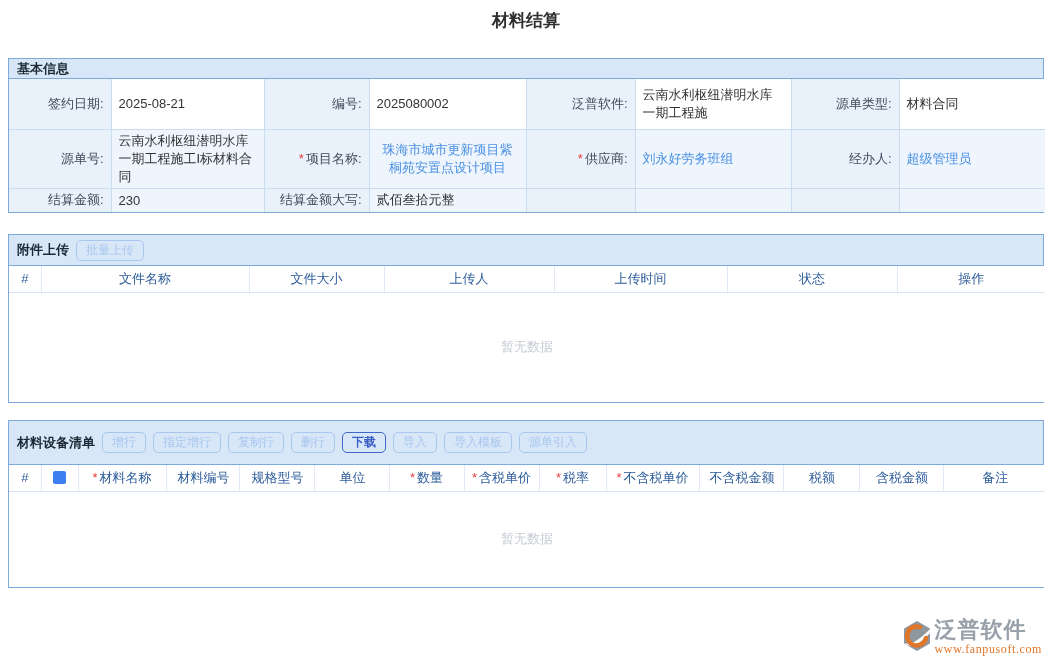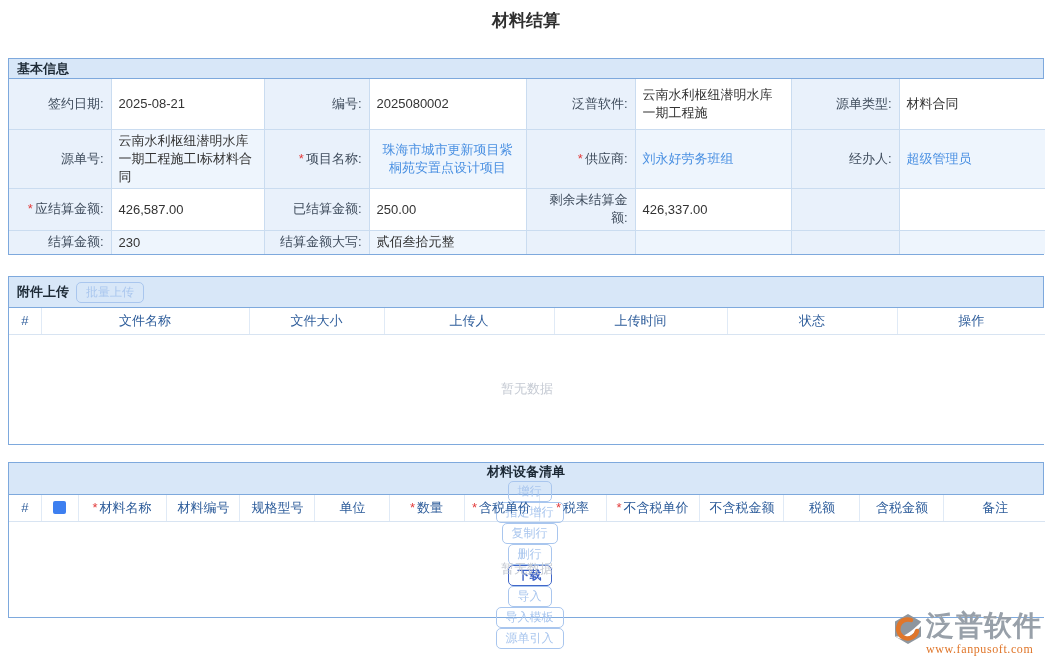--- a/index.html
+++ b/index.html
@@ -19,21 +19,21 @@
   }
   .panel-basic { margin-bottom:21px; }
   .panel-attach { margin-bottom:17px; }
   .panel-header {
     background:#d8e7f8; border-bottom:1px solid #7ea9dd;
     padding:0 8px; font-size:13px; font-weight:bold; color:#1d2a36;
     display:flex; align-items:center;
   }
   .ph-basic { height:20px; }
   .ph-attach { height:31px; }
-  .ph-material { height:32px;flex-direction:column; }
+  .ph-material { height:44px; }
 
   
   .info-table { width:100%; border-collapse:collapse; table-layout:fixed; font-size:13px;padding-left:24px; }
   .info-table td { border:1px solid #cadcf0; padding:2px 7px; overflow:hidden; }
   .info-table tr td:first-child { border-left:none; }
   .info-table tr td:last-child { border-right:none; }
   .info-table tr:first-child td { border-top:none; }
   .info-table tr:last-child td { border-bottom:none; }
   .lbl { background:#e9f1fb; text-align:right; color:#3f4c5c; }
   .val { background:#ffffff; color:#333; }
@@ -68,21 +68,21 @@
   .tbtn.enabled { border-color:#4167c9; color:#3a5fc4; font-weight:bold; }
 
   .checkbox {
     width:13px; height:13px; background:#3d7ff0; border-radius:2px; margin:0 auto;
   }
 
   
   .logo { position:absolute; right:10px; bottom:6px; display:flex; align-items:flex-start; }
   .logo-icon { margin-top:2px; }
   .logo-texts { display:flex; flex-direction:column; align-items:flex-start; margin-left:2px; }
-  .logo-name { font-size:28px; font-weight:bold; color:#98a0a9; letter-spacing:1px; line-height:1.1; }
+  .logo-name { font-size:22px; font-weight:bold; color:#98a0a9; letter-spacing:1px; line-height:1.1; }
   .logo-url { font-size:12px; color:#e0762a; letter-spacing:0.6px; margin-top:0px; font-family:"Liberation Serif","DejaVu Serif",serif; }
 </style>
 </head>
 <body>
 
 <h1 class="page-title">材料结算</h1>
 
 <div class="panel panel-basic">
   <div class="panel-header ph-basic">
     <span>基本信息</span>
@@ -111,30 +111,20 @@
     </tr>
     <tr class="r2 alt">
       <td class="lbl"><span>源单号:</span></td>
       <td class="val"><span>云南水利枢纽潜明水库一期工程施工I标材料合同</span></td>
       <td class="lbl"><span class="req">*</span><span>项目名称:</span></td>
       <td class="val center"><span class="link">珠海市城市更新项目紫桐苑安置点设计项目</span></td>
       <td class="lbl"><span class="req">*</span><span>供应商:</span></td>
       <td class="val"><span class="link">刘永好劳务班组</span></td>
       <td class="lbl"><span>经办人:</span></td>
       <td class="val"><span class="link">超级管理员</span></td>
-    </tr>
-    <tr class="r3">
-      <td class="lbl"><span class="req">*</span><span>应结算金额:</span></td>
-      <td class="val"><span>426,587.00</span></td>
-      <td class="lbl"><span>已结算金额:</span></td>
-      <td class="val"><span>250.00</span></td>
-      <td class="lbl"><span>剩余未结算金额:</span></td>
-      <td class="val"><span>426,337.00</span></td>
-      <td class="lbl"></td>
-      <td class="val"></td>
     </tr>
     <tr class="r4 alt">
       <td class="lbl"><span>结算金额:</span></td>
       <td class="val"><span>230</span></td>
       <td class="lbl"><span>结算金额大写:</span></td>
       <td class="val"><span>贰佰叁拾元整</span></td>
       <td class="lbl"></td>
       <td class="val"></td>
       <td class="lbl"></td>
       <td class="val"></td>

